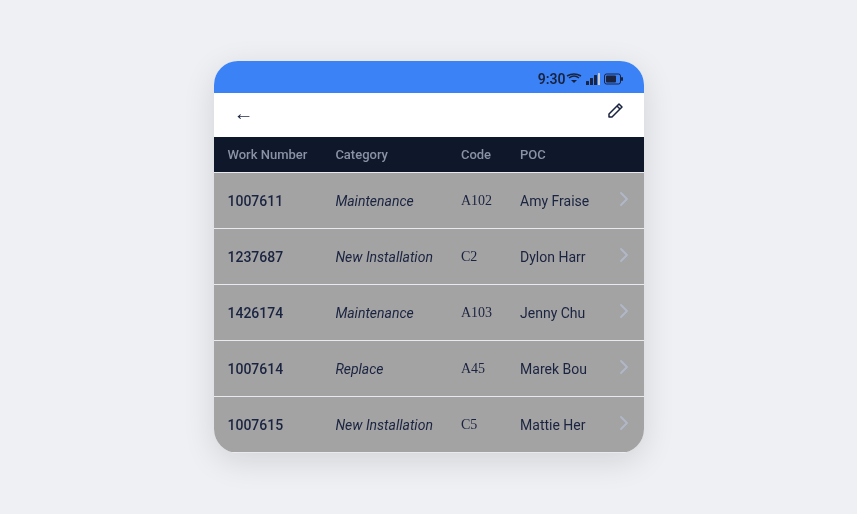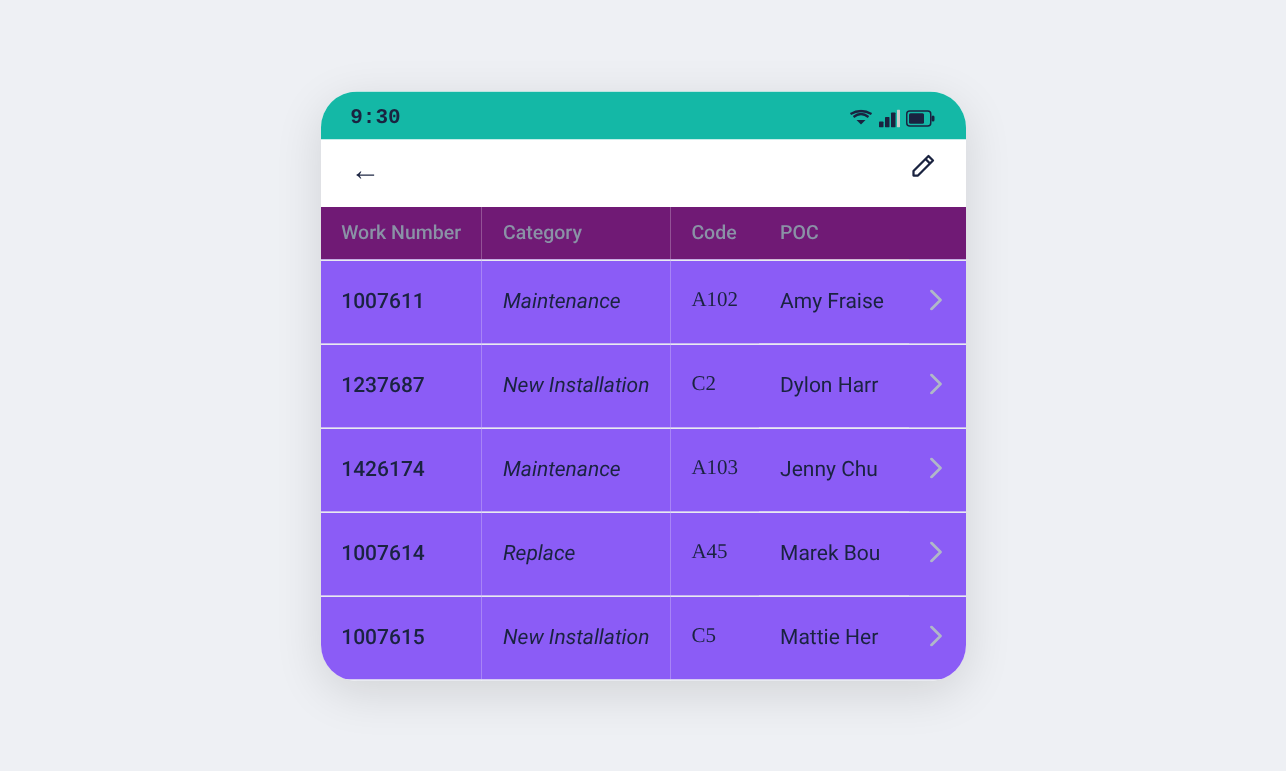--- a/index.html
+++ b/index.html
@@ -23,25 +23,24 @@
       background: #ffffff;
       border-radius: 24px;
       box-shadow: 0 8px 32px rgba(0,0,0,0.12);
       overflow: hidden;
       display: flex;
       flex-direction: column;
     }
 
     .status-bar {
       display: flex;
-      justify-content: space-between;
+      justify-content: flex-end;
       align-items: center;
       padding: 10px 20px 6px 20px;
-      background: #14b8a6;
-      font-family: Liberation Mono, monospace;
+      background: #3b82f6;
     }
 
     .status-time {
       font-size: 14px;
       font-weight: 600;
       color: #1a2340;
     }
 
     .status-icons {
       display: flex;
@@ -86,36 +85,36 @@
       overflow-y: auto;
       flex: 1;
     }
 
     table {
       width: 100%;
       border-collapse: collapse;
     }
 
     thead tr {
-      background: #701a75;
+      background: #0f172a;
     }
 
     thead th {
       padding: 10px 14px;
       text-align: left;
       font-size: 13px;
       font-weight: 500;
       color: #8a92a6;
       border-bottom: 1px solid #e8eaf0;
       white-space: nowrap;
     }
 
     tbody tr {
       border-bottom: 1px solid #e8eaf0;
-      background: #8b5cf6;
+      background: #a3a3a3;
       cursor: pointer;
     }
 
     tbody td {
       padding: 18px 14px;
       font-size: 14px;
       color: #1a2340;
       white-space: nowrap;
     }
 

